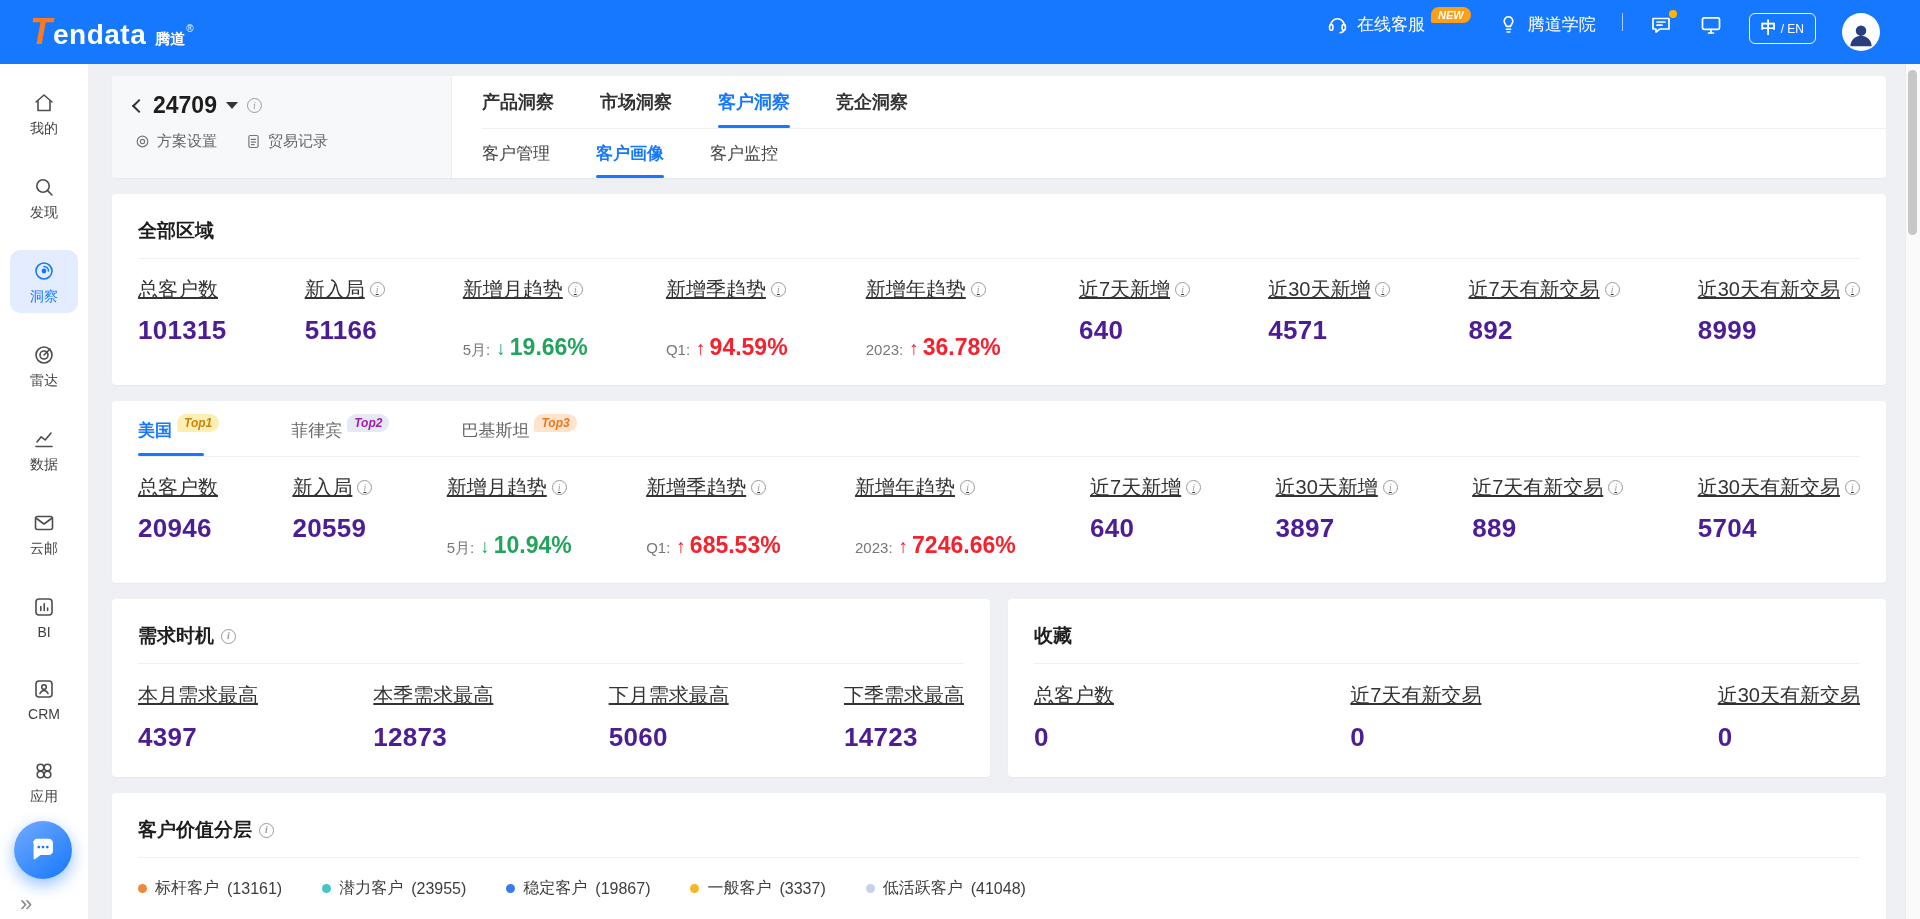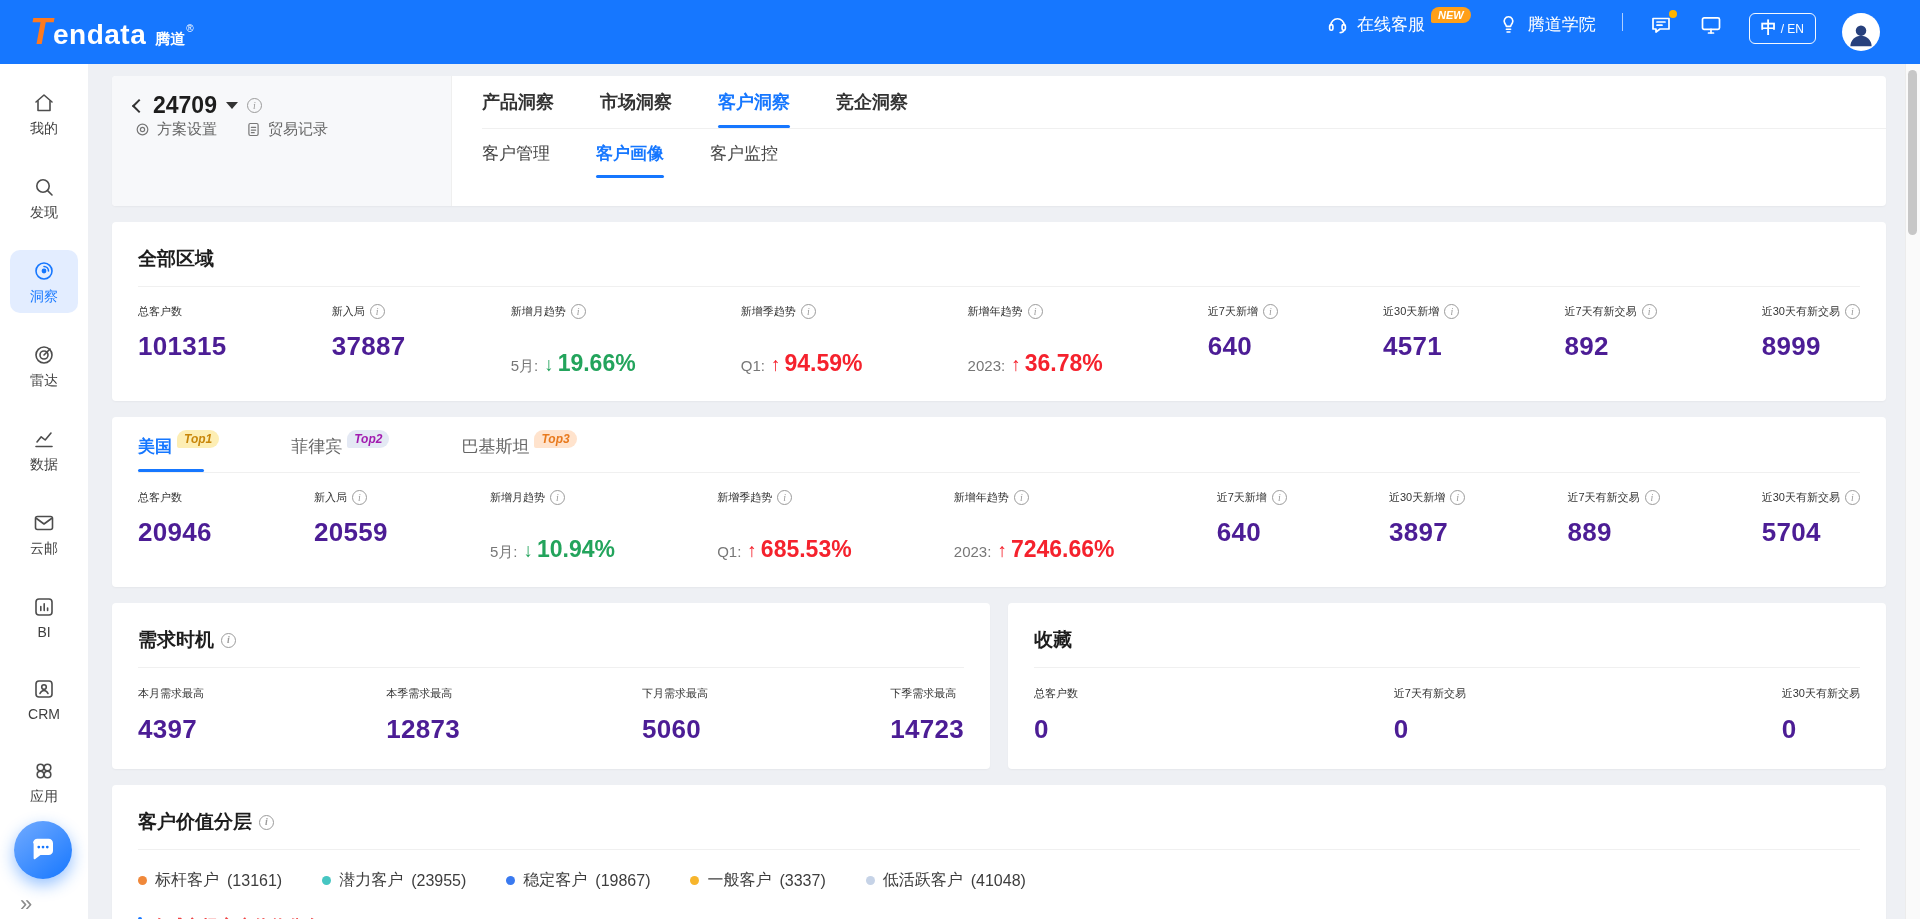--- a/index.html
+++ b/index.html
@@ -49,52 +49,52 @@
     display:flex; align-items:center; justify-content:center; cursor:pointer; z-index:6; }
   .chat-fab svg { width:30px; height:30px; }
   .collapse-btn { position:fixed; left:20px; bottom:4px; color:#8b8b8b; font-size:22px;
     cursor:pointer; z-index:6; line-height:1; }
   .collapse-btn::after { content:"\00BB"; }
 
   
   .main { margin-left:88px; padding:12px 34px 0 24px; }
 
   
-  .top-strip { background:#fff; border-radius:4px; display:flex; height:130px;
+  .top-strip { background:#fff; border-radius:4px; display:flex; height:102px;
     box-shadow:0 1px 2px rgba(0,0,0,.04); }
   .plan-block { width:340px; background:#f7f8fa; border-right:1px solid #efefef;
     border-radius:4px 0 0 4px; padding:16px 0 0 22px; }
   .plan-row1 { display:flex; align-items:center; gap:9px; }
   .chevron-left { width:10px; height:10px; border-left:2px solid #333; border-bottom:2px solid #333;
     transform:rotate(45deg); display:inline-block; cursor:pointer; }
   .plan-id { font-size:23px; font-weight:700; color:#1d1d1d; cursor:pointer; }
   .caret-down { width:0; height:0; border-left:6px solid transparent; border-right:6px solid transparent;
     border-top:7px solid #333; display:inline-block; cursor:pointer; }
-  .plan-row2 { margin-top:1px; display:flex; gap:28px; align-items:center; color:#666; font-size:15px; }
+  .plan-row2 { margin-top:13px; display:flex; gap:28px; align-items:center; color:#666; font-size:15px; }
   .plan-link { display:flex; align-items:center; gap:6px; cursor:pointer; }
   .plan-link svg { width:17px; height:17px; stroke:#777; fill:none; stroke-width:1.7;
     stroke-linecap:round; stroke-linejoin:round; }
   .tabs-block { flex:1; display:flex; flex-direction:column; padding-left:30px; }
   .tabs-row { display:flex; gap:46px; }
   .tabs-row.primary { height:53px; border-bottom:1px solid #f0f0f0; font-size:18px;
     font-weight:600; color:#333; }
   .tabs-row.secondary { height:49px; font-size:17px; color:#444; }
   .tab, .tab2 { height:100%; display:flex; align-items:center; position:relative; cursor:pointer; }
   .tab.active, .tab2.active { color:#1677ff; }
   .tab.active::after, .tab2.active::after { content:""; position:absolute; left:0; right:0; bottom:0;
     height:3px; background:#1677ff; border-radius:2px; }
   .tab2.active { font-weight:600; }
 
   
   .card { background:#fff; border-radius:4px; margin-top:16px; padding:24px 26px 24px;
     box-shadow:0 1px 2px rgba(0,0,0,.04); }
   .card-title { font-size:19px; font-weight:700; color:#1d1d1d; display:flex; align-items:center;
     gap:7px; padding-bottom:14px; border-bottom:1px solid #f0f0f0; }
   .stats-row { display:flex; justify-content:space-between; padding-top:17px; }
-  .stat-label { font-size:11px; color:#333; display:flex; align-items:center; gap:5px; white-space:nowrap; }
+  .stat-label { font-size:20px; color:#333; display:flex; align-items:center; gap:5px; white-space:nowrap;text-decoration:underline; }
   .stat-value { margin-top:12px; font-size:26px; font-weight:700; color:#4c1d95; letter-spacing:.3px; }
   .stat-trend { margin-top:31px; display:flex; align-items:baseline; gap:4px; white-space:nowrap; }
   .trend-period { font-size:15px; color:#777; margin-right:2px; }
   .trend-arrow { font-size:19px; font-weight:700; }
   .trend-num { font-size:23px; font-weight:700; }
   .down .trend-arrow, .down .trend-num { color:#23a45c; }
   .up .trend-arrow, .up .trend-num { color:#f5222d; }
 
   
   .country-tabs { display:flex; gap:72px; border-bottom:1px solid #f0f0f0; }
@@ -326,21 +326,21 @@
         <div class="stat-label">
             <span>总客户数</span>
           </div>
         <div class="stat-value">101315</div>
       </div>
       <div class="stat">
         <div class="stat-label">
             <span>新入局</span>
             <span class="info"></span>
           </div>
-        <div class="stat-value">37887</div>
+        <div class="stat-value">51166</div>
       </div>
       <div class="stat">
         <div class="stat-label">
             <span>新增月趋势</span>
             <span class="info"></span>
           </div>
         <div class="stat-trend down">
           <span class="trend-period">5月:</span>
           <span class="trend-arrow">↓</span>
           <span class="trend-num">19.66%</span>

